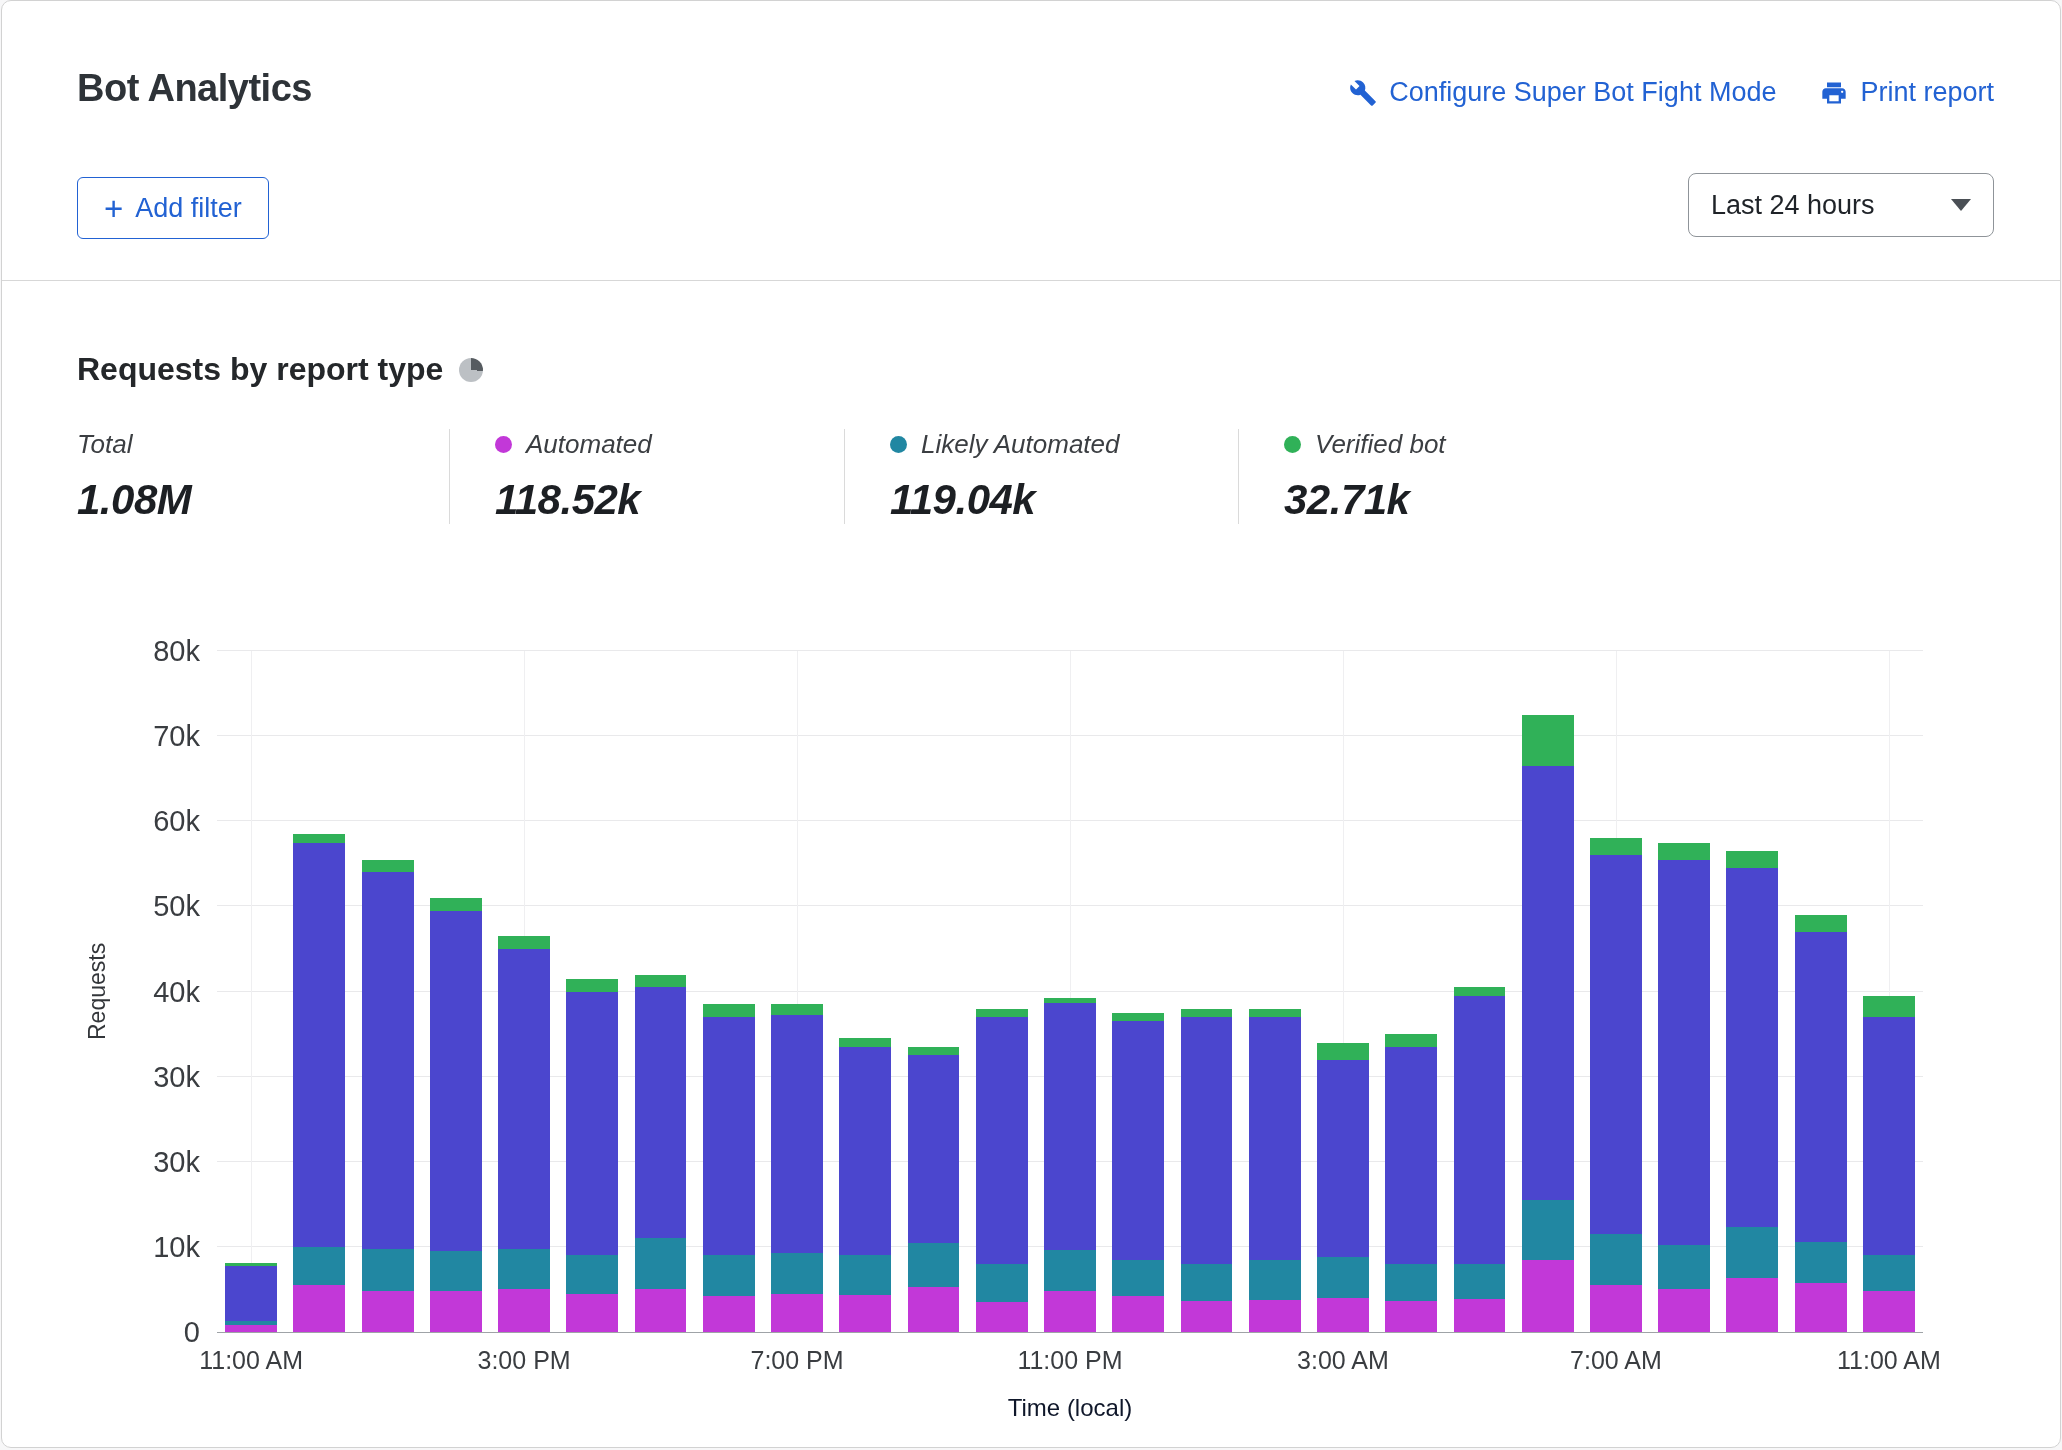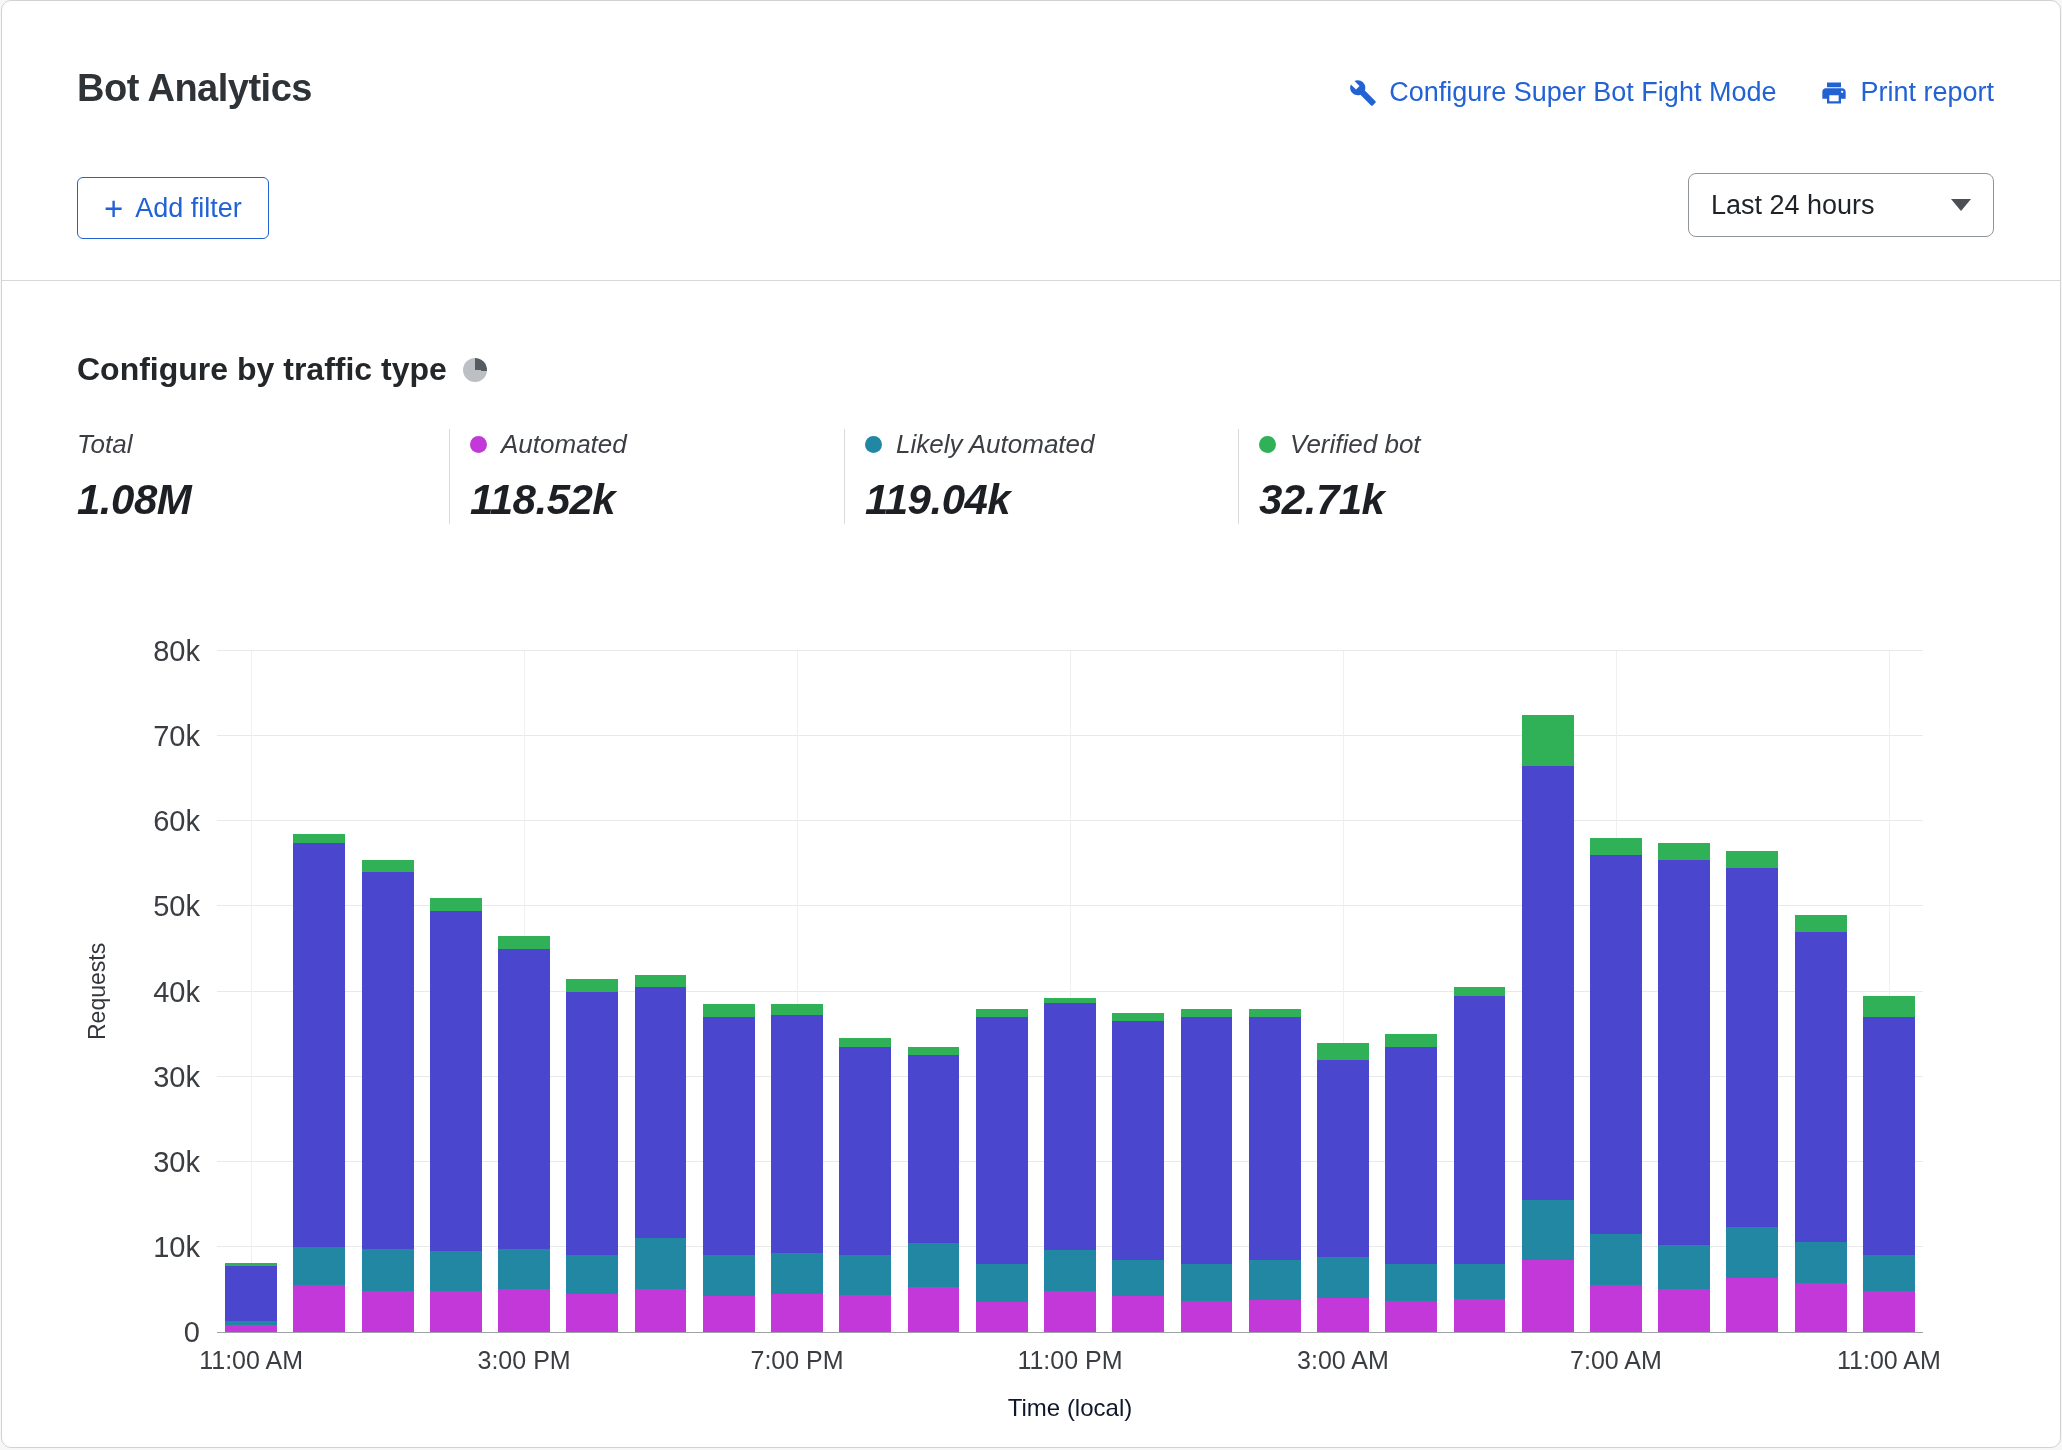--- a/index.html
+++ b/index.html
@@ -20,21 +20,21 @@
   .range-select{position:absolute;right:66px;top:172px;width:306px;height:64px;border:1px solid #8f9499;border-radius:8px;
     display:flex;align-items:center;justify-content:space-between;padding:0 22px;font-size:27px;color:#1f2328;background:#fff;box-sizing:border-box;cursor:pointer;}
   .chev{width:0;height:0;border-left:10px solid transparent;border-right:10px solid transparent;border-top:12px solid #4a4f55;}
   .hdivider{position:absolute;top:279px;left:0;right:0;height:1px;background:#d7d7d7;}
   
   .section-title{position:absolute;left:75px;top:350px;font-size:32px;font-weight:700;color:#24272a;display:flex;align-items:center;gap:16px;}
   .pie-icon{width:24px;height:24px;border-radius:50%;background:conic-gradient(#565b60 0 95deg,#bcc0c4 95deg 360deg);}
   
   .stats{position:absolute;left:75px;top:428px;right:66px;display:flex;font-style:italic;}
   .stat{box-sizing:border-box;padding-right:26px;}
-  .stat + .stat{border-left:1px solid #dadada;padding-left:20px;}
+  .stat + .stat{border-left:1px solid #dadada;padding-left:45px;}
   .stat-label{display:flex;align-items:center;gap:14px;font-size:26px;color:#3b3e42;}
   .dot{width:17px;height:17px;border-radius:50%;flex:none;}
   .stat-value{margin-top:16px;font-size:42px;font-weight:700;color:#1c1f23;letter-spacing:-0.5px;}
   
   .y-axis-label{position:absolute;left:78px;top:860px;height:260px;width:34px;display:flex;align-items:center;justify-content:center;
     writing-mode:vertical-rl;transform:rotate(180deg);font-size:23px;color:#33363a;}
   .plot{position:absolute;left:215px;top:650px;width:1706px;height:681px;border-bottom:1px solid #9fa3a7;}
   .gridline-h{position:absolute;left:0;right:0;height:1px;background:#e9e9eb;}
   .gridline-v{position:absolute;top:0;bottom:0;width:1px;background:#efeff1;}
   .bar-slot{position:absolute;bottom:0;height:100%;display:flex;align-items:flex-end;justify-content:center;}
@@ -78,21 +78,21 @@
   </button>
 
   <div class="range-select">
     <span>Last 24 hours</span>
     <span class="chev"></span>
   </div>
 
   <div class="hdivider"></div>
 
   <div class="section-title">
-    <span>Configure by traffic type</span>
+    <span>Requests by report type</span>
     <span class="pie-icon"></span>
   </div>
 
   <div class="stats">
       <div class="stat" style="width: 372px;">
         <div class="stat-label">
           <div style="display: inline;">Total</div>
         </div>
         <div class="stat-value">1.08M</div>
       </div>

